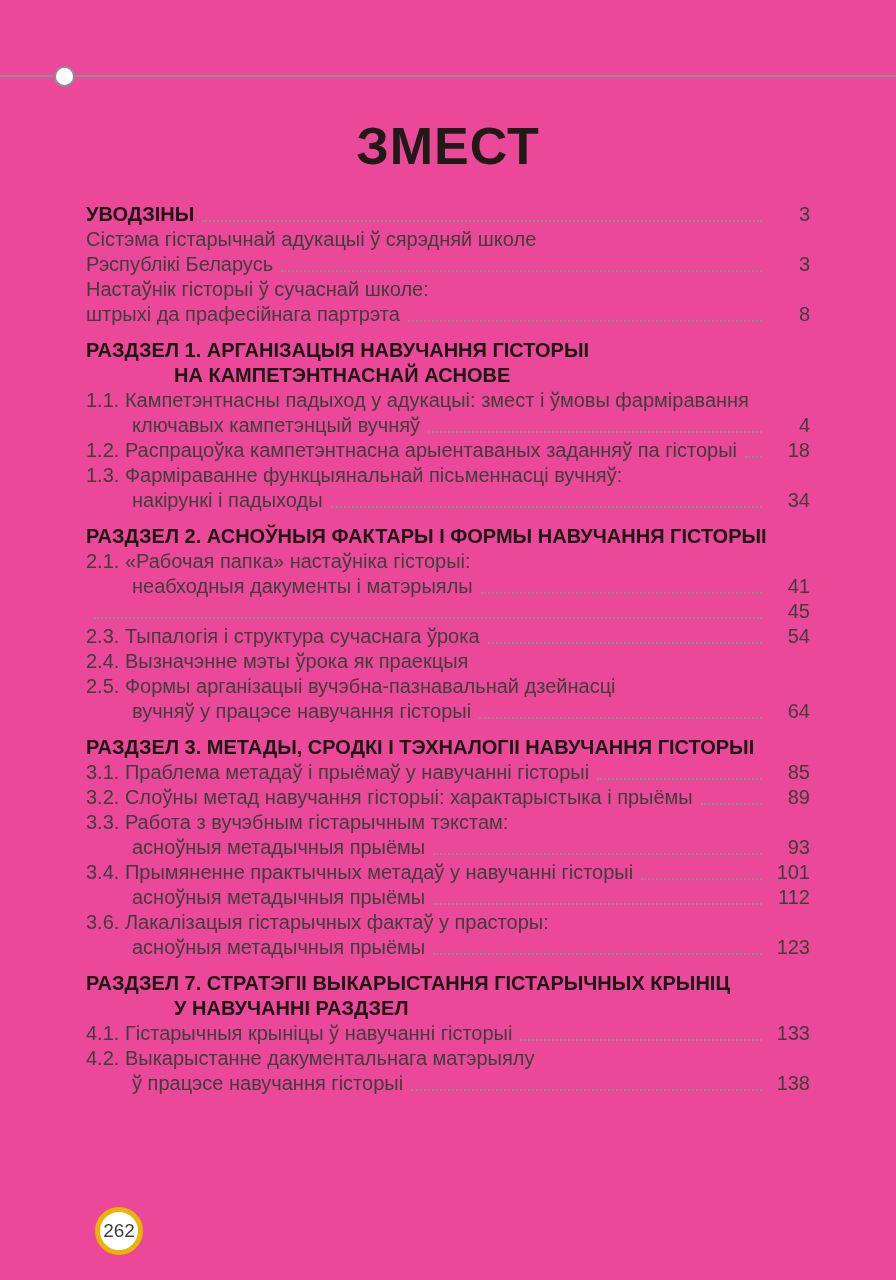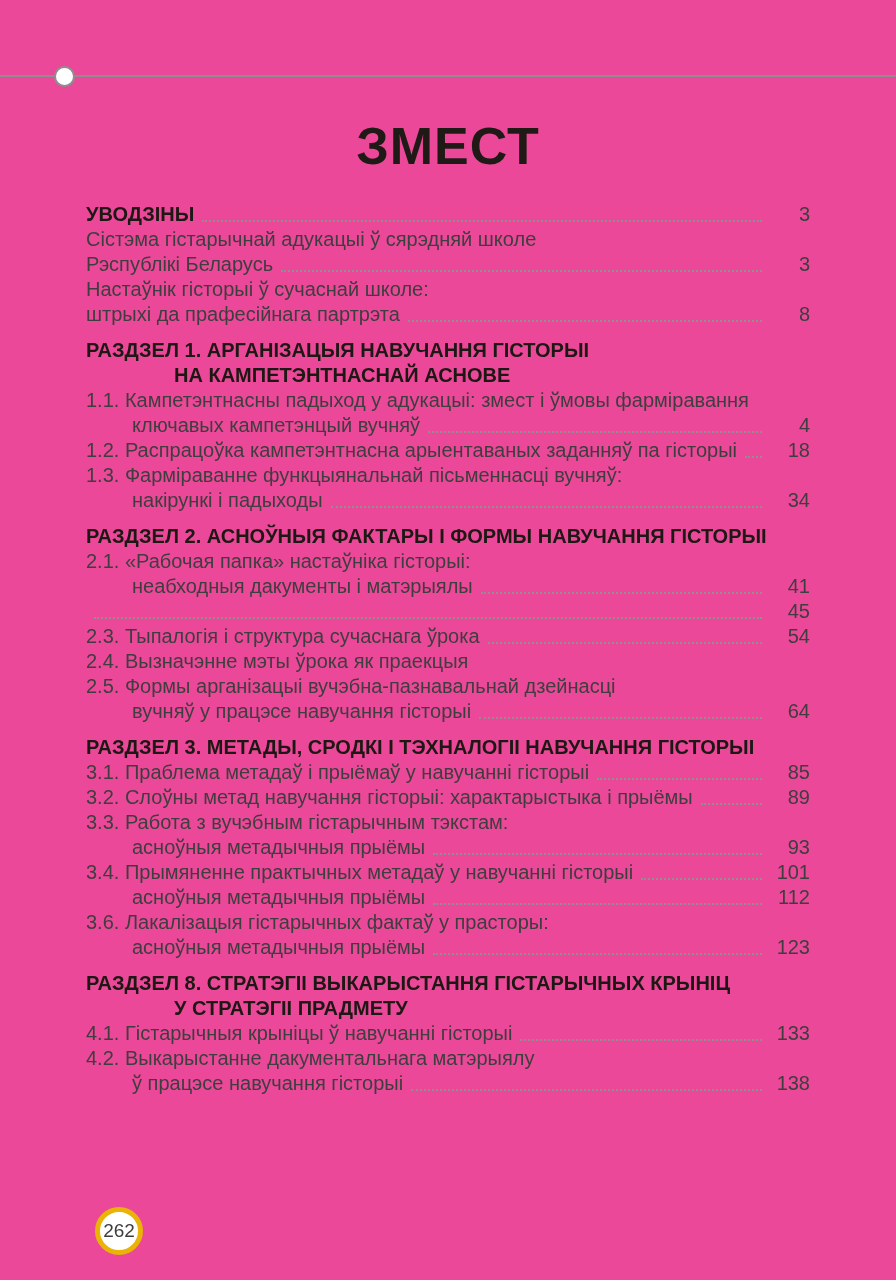--- a/index.html
+++ b/index.html
@@ -225,22 +225,22 @@
         <div class="entry">
           <div class="entry-line first-line">3.6.&nbsp;Лакалізацыя гістарычных фактаў у прасторы:</div>
           <div class="entry-row">
             <span class="entry-text cont">асноўныя метадычныя прыёмы</span>
             <span class="dots"></span>
             <span class="pagenum">123</span>
           </div>
         </div>
       </div>
       <div class="section">
-        <div class="heading-line">РАЗДЗЕЛ 8. СТРАТЭГІІ ВЫКАРЫСТАННЯ ГІСТАРЫЧНЫХ КРЫНІЦ</div>
-        <div class="heading-line h2">У СТРАТЭГІІ ПРАДМЕТУ</div>
+        <div class="heading-line">РАЗДЗЕЛ 7. СТРАТЭГІІ ВЫКАРЫСТАННЯ ГІСТАРЫЧНЫХ КРЫНІЦ</div>
+        <div class="heading-line h2">У НАВУЧАННІ РАЗДЗЕЛ</div>
         <div class="entry">
           <div class="entry-row">
             <span class="entry-text">4.1.&nbsp;Гістарычныя крыніцы ў навучанні гісторыі</span>
             <span class="dots"></span>
             <span class="pagenum">133</span>
           </div>
         </div>
         <div class="entry">
           <div class="entry-line first-line">4.2.&nbsp;Выкарыстанне дакументальнага матэрыялу</div>
           <div class="entry-row">

